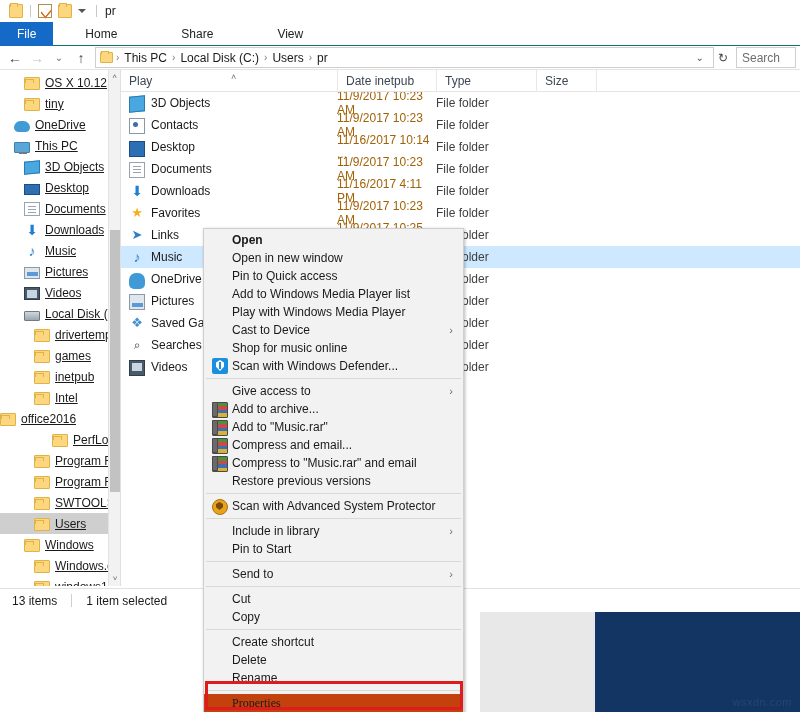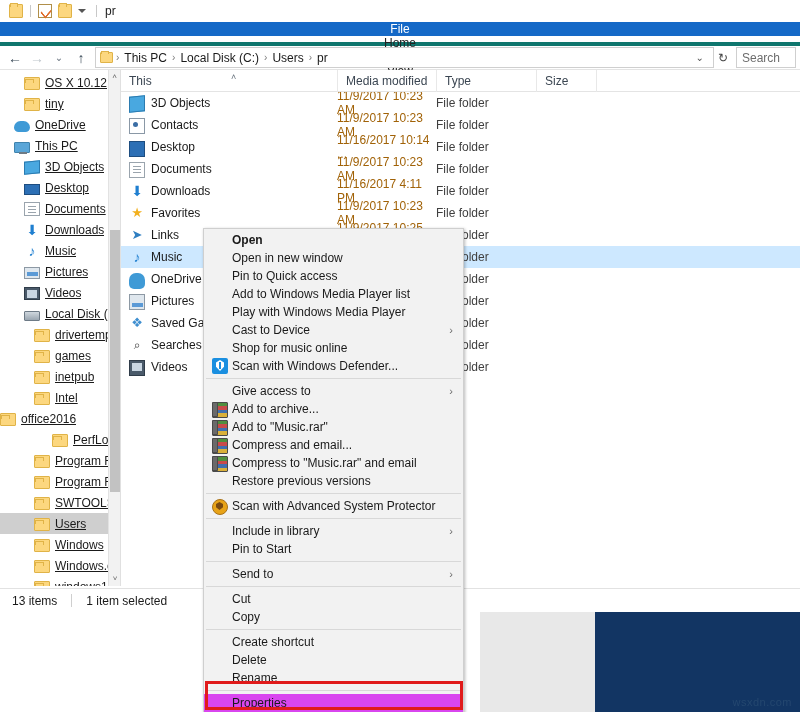--- a/index.html
+++ b/index.html
@@ -65,22 +65,21 @@
   .qat-caret {
     width:0; height:0; border-left:4px solid transparent; border-right:4px solid transparent;
     border-top:4px solid #555; margin:0 6px 0 3px;
   }
   .qat-caret-wrap{ display:flex; align-items:center; }
   .title-text { font-size:12px; color:#222; margin-left:4px; }
 
   
   .ribbon {
     height:24px; background:#ffffff; display:flex; align-items:stretch;
-    border-bottom:4px solid #0f766e;
-    flex-direction:column;
+    border-bottom:1px solid #0f766e;
   }
   .tab {
     display:flex; align-items:center; justify-content:center;
     padding:0 32px; font-size:12px; color:#222; height:24px;
   }
   .tab.file { background:#1569c7; color:#ffffff; padding:0 17px; }
 
   
   .addressrow {
     height:24px; display:flex; align-items:center; gap:0;
@@ -198,21 +197,21 @@
     position:absolute; left:203px; top:228px; width:261px;
     background:#f2f2f2; border:1px solid #cfcfcf;
     box-shadow:1px 1px 3px rgba(0,0,0,.28);
     padding:2px 0; z-index:50;
   }
   .mi {
     height:18px; display:flex; align-items:center; font-size:12px; color:#1a1a1a;
     padding-left:8px; position:relative; white-space:nowrap;
   }
   .mi.bold { font-weight:bold; }
-  .mi.hl { background:#d946ef; }
+  .mi.hl { background:#c2410c;font-family:Liberation Serif, serif; }
   .mi .mico { width:16px; height:16px; margin-right:4px; position:relative; flex:0 0 auto; }
   .mi .mtext { padding-left:0px; }
   .mi .noico { width:20px; flex:0 0 auto; }
   .submark { position:absolute; right:10px; color:#6c6c6c; font-size:11px; }
   .msep { height:1px; background:#d8d8d8; margin:3px 2px; }
 
   .ico-defender { background:#1a8fe0; border-radius:2px; }
   .ico-defender::after{
     content:""; position:absolute; left:4px; top:2px; width:8px; height:11px;
     background:#ffffff;
@@ -379,21 +378,21 @@
               <span class="t-label">Program Files (</span>
             </div>
             <div class="tnode" style="padding-left: 34px;">
               <span class="tico ic-folder"></span>
               <span class="t-label">SWTOOLS</span>
             </div>
             <div class="tnode sel" style="padding-left: 34px;">
               <span class="tico ic-folder"></span>
               <span class="t-label">Users</span>
             </div>
-            <div class="tnode" style="padding-left: 34px;">
+            <div class="tnode" style="padding-left: 24px;">
               <span class="tico ic-folder"></span>
               <span class="t-label">Windows</span>
             </div>
             <div class="tnode" style="padding-left: 34px;">
               <span class="tico ic-folder"></span>
               <span class="t-label">Windows.old</span>
             </div>
             <div class="tnode" style="padding-left: 34px;">
               <span class="tico ic-folder"></span>
               <span class="t-label">windows10upg</span>
@@ -404,24 +403,24 @@
           <div class="sb-thumb" style="top:160px;height:262px;"></div>
           <div class="sb-arrow" style="position:absolute;bottom:0;left:0;width:12px;">˅</div>
         </div>
       </div>
 
       <div class="vdiv"></div>
 
       <div class="filelist">
         <div class="colhead">
           <div class="col" style="width:216px;">
-            <span>This</span>
+            <span>Play</span>
             <span class="sortmark">˄</span>
           </div>
-          <div class="col" style="width:99px;">Media modified</div>
+          <div class="col" style="width:99px;">Date inetpub</div>
           <div class="col" style="width:100px;">Type</div>
           <div class="col" style="width:60px;">Size</div>
           <div class="col" style="width:60px;"></div>
         </div>
         <div id="rows">
             <div class="frow">
               <div class="fname">
                 <span class="fico ic-3d"></span>
                 <span>3D Objects</span>
               </div>

